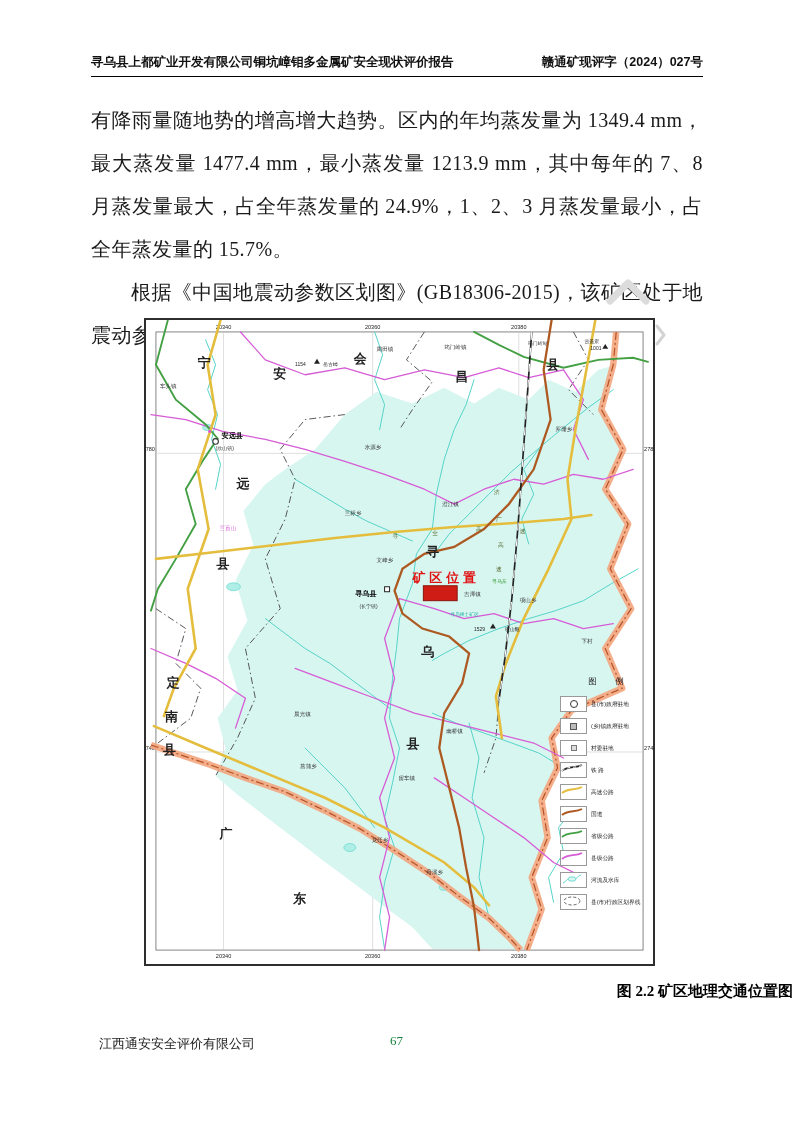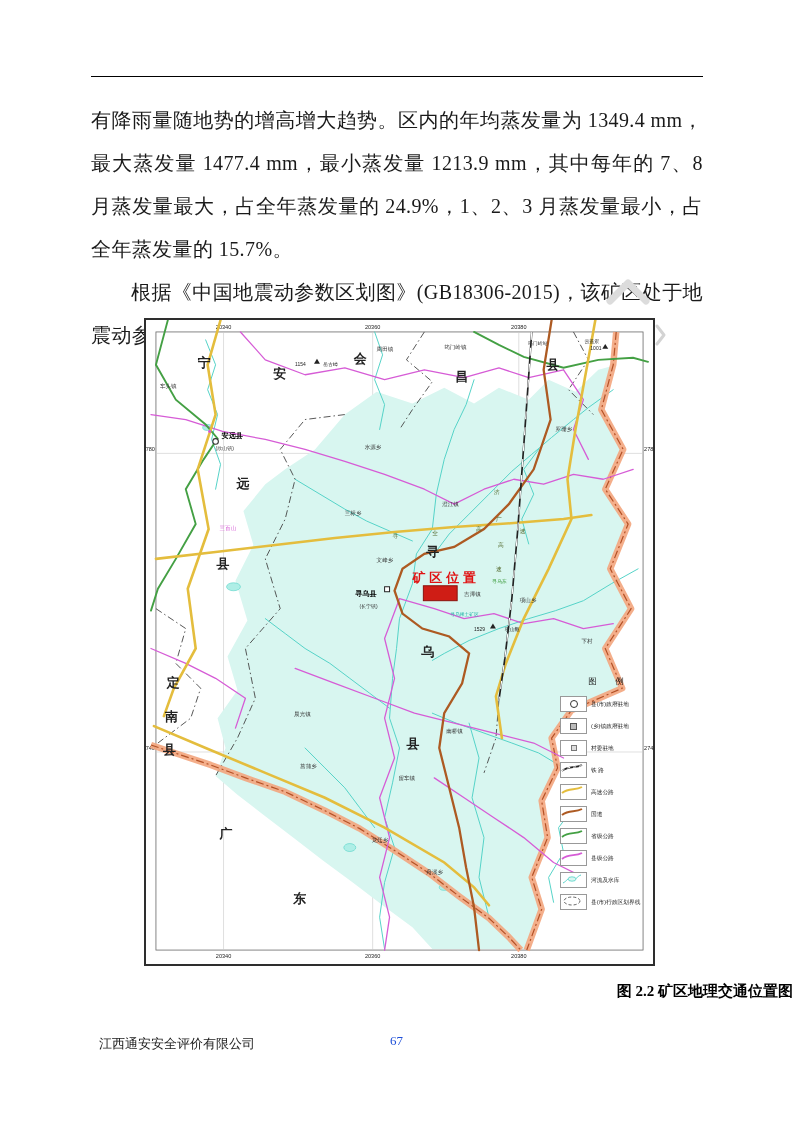--- a/index.html
+++ b/index.html
@@ -39,30 +39,34 @@
   .legend-box{width:25px;height:14px;border:0.8px solid #999;background:#fff;display:flex;
               align-items:center;justify-content:center;flex:0 0 auto;}
   .legend-label{font-size:6px;color:#222;margin-left:4px;white-space:nowrap;transform:scale(.95);transform-origin:left center;}
   .sym-circle{width:6px;height:6px;border:1.4px solid #333;border-radius:50%;background:#fff;}
   .sym-square{width:5px;height:5px;border:1px solid #555;background:#bbb;}
   .sym-ssquare{width:4px;height:4px;border:1px solid #777;background:#ddd;}
   
   .caption{position:absolute;top:982px;left:0;width:100%;text-align:right;font-size:15px;font-weight:bold;color:#000;}
   .footer-company{position:absolute;top:1035px;left:91px;font-size:13px;
                   font-family:"Liberation Sans","DejaVu Sans",sans-serif;color:#222;margin-left:8px;}
-  .footer-page{position:absolute;top:1033px;left:0;width:793px;text-align:center;font-size:13px;color:#1d4ed8;}
+  .footer-page{position:absolute;top:1033px;left:0;width:793px;text-align:center;font-size:13px;color:#15803d;}
   
   .chevron{position:absolute;left:600px;top:275px;}
   .arrow-right{position:absolute;left:653px;top:322px;}
 </style>
 </head>
 <body>
 
 <div class="page">
 
+  <div class="hdr">
+    <span>寻乌县上都矿业开发有限公司铜坑嶂钼多金属矿安全现状评价报告</span>
+    <span>赣通矿现评字（2024）027号</span>
+  </div>
   <div class="hdr-rule"></div>
 
   <div class="bodytext">
     <p>有降雨量随地势的增高增大趋势。区内的年均蒸发量为 1349.4 mm，最大蒸发量 1477.4 mm，最小蒸发量 1213.9 mm，其中每年的 7、8 月蒸发量最大，占全年蒸发量的 24.9%，1、2、3 月蒸发量最小，占全年蒸发量的 15.7%。</p>
     <p class="indent">根据《中国地震动参数区划图》(GB18306-2015)，该矿区处于地震动参数 0.1g 地区，属抗震设防烈度Ⅵ度区。</p>
   </div>
 
   <div class="figure">
     <svg viewBox="0 0 510 647" preserveAspectRatio="none">
 

